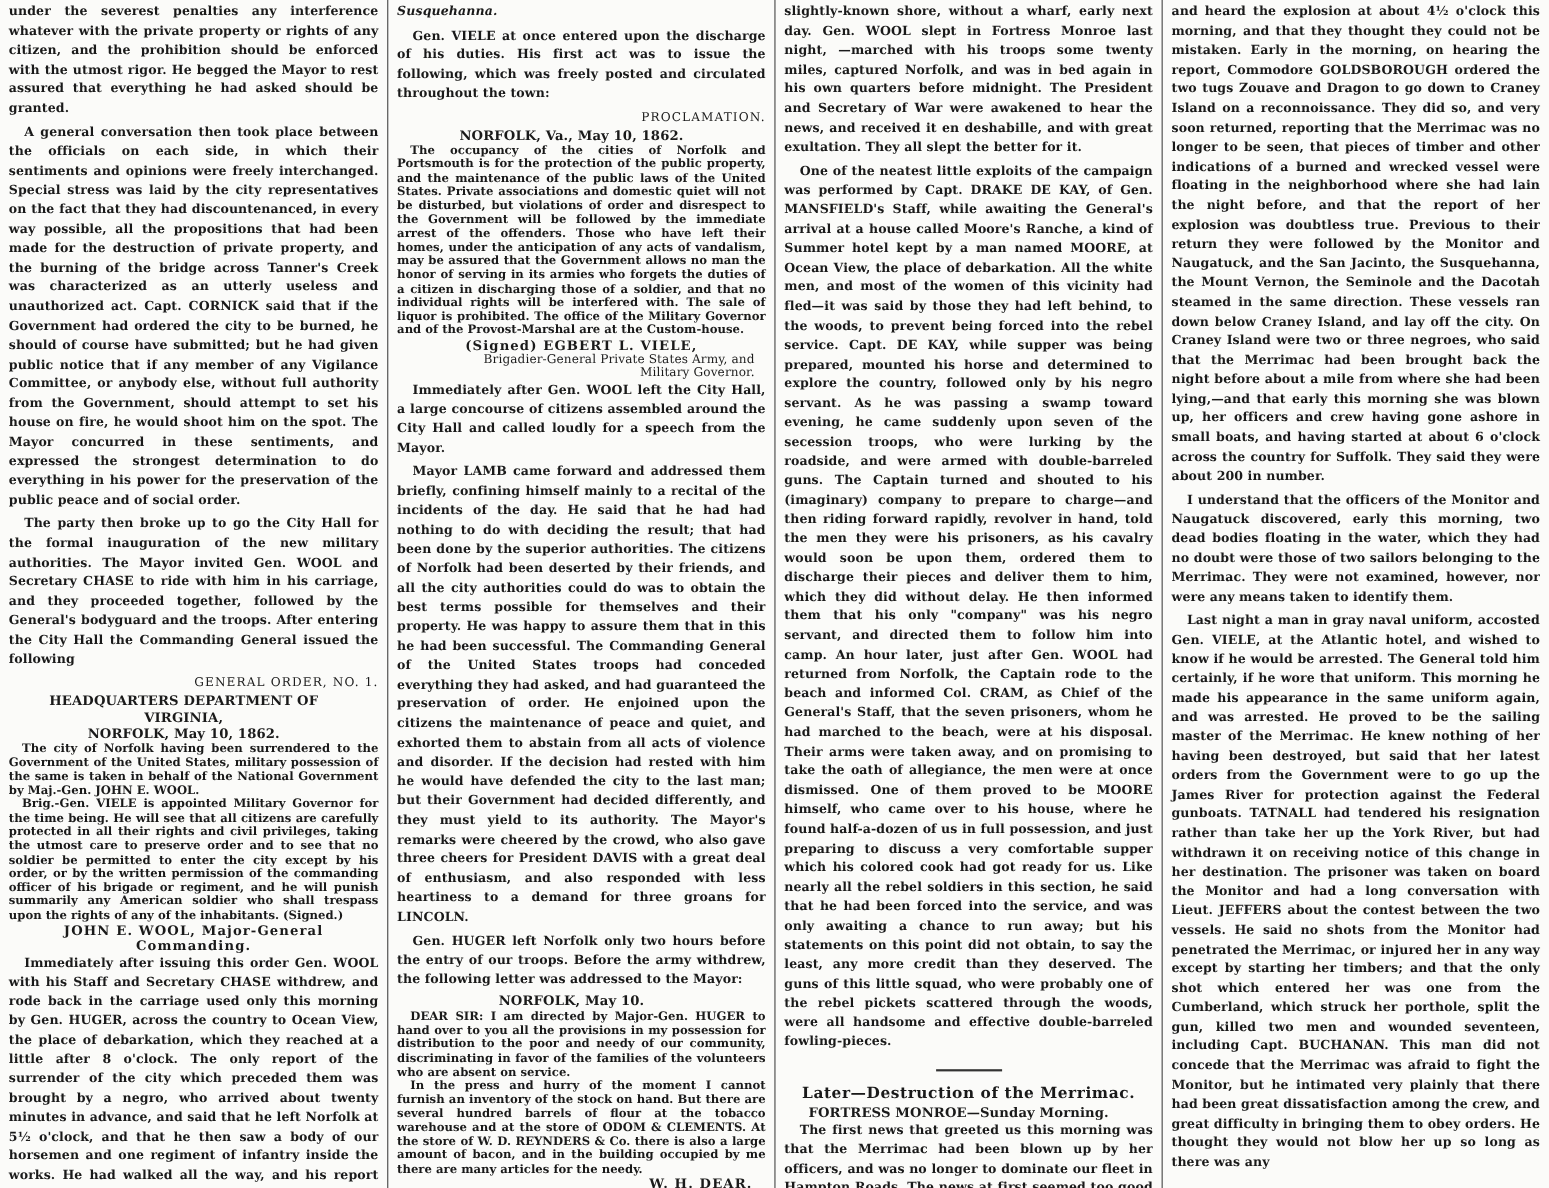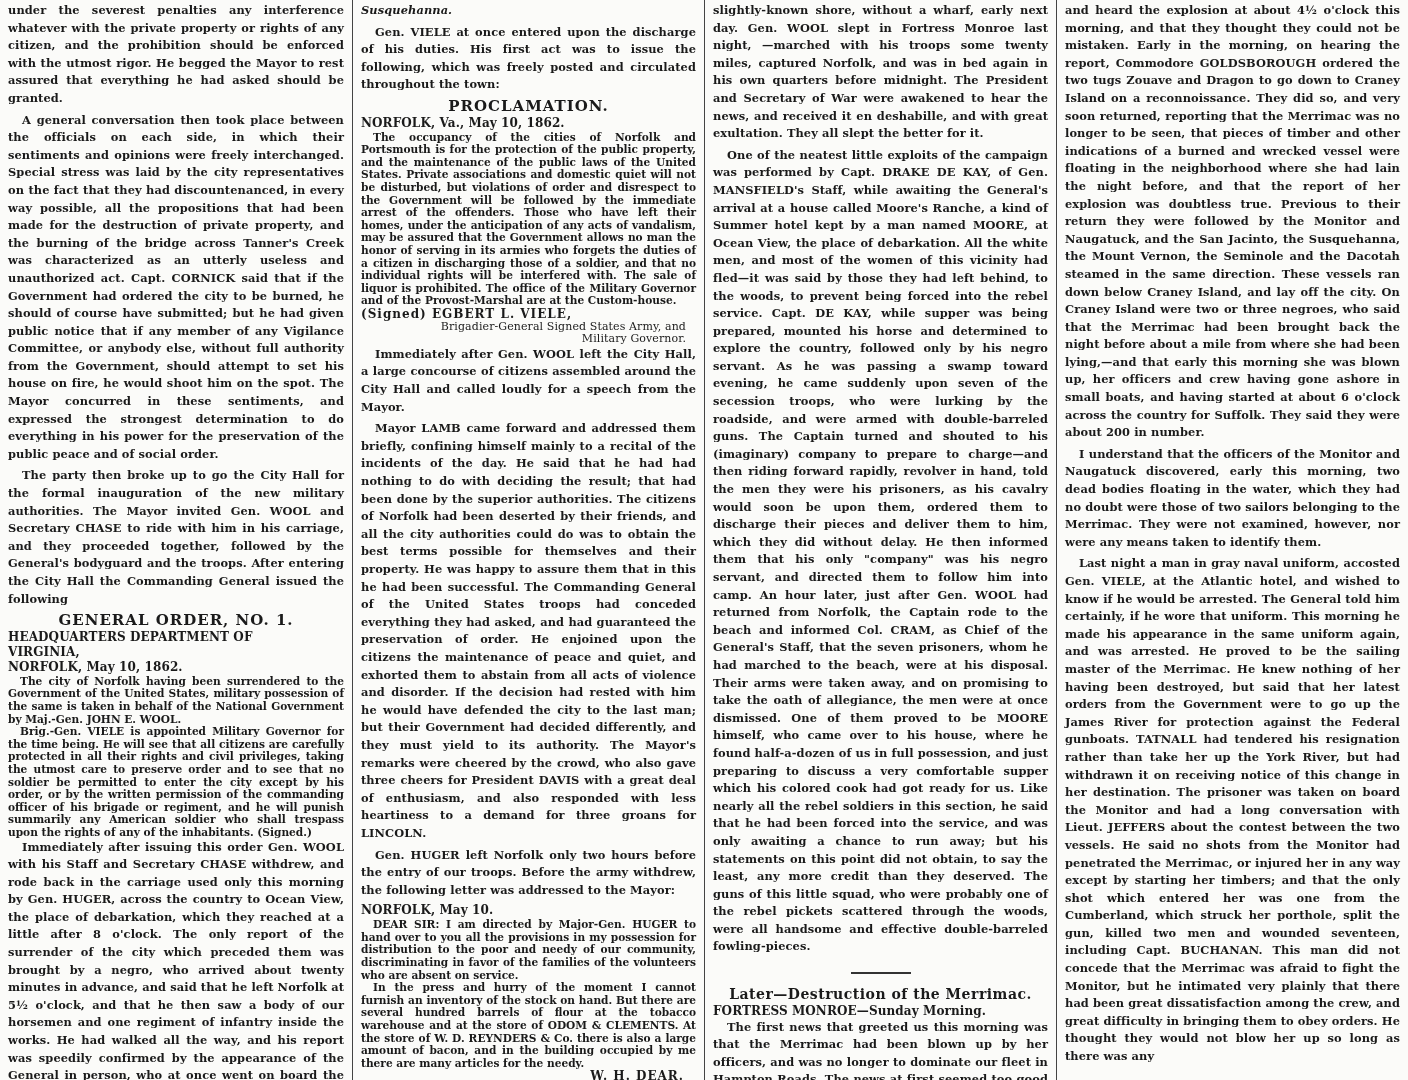--- a/index.html
+++ b/index.html
@@ -23,29 +23,29 @@
     font-weight: bold;
   }
   .col + .col { border-left: 1.5px solid #444; }
   .col p { margin: 0 0 4px 0; text-indent: 14px; }
   .col p.noindent { text-indent: 0; }
   .col .small {
     font-size: 10.6px; line-height: 12.6px; font-weight: bold;
     text-indent: 12px; margin: 0; letter-spacing: 0;
   }
   .col .heading-center {
-    text-align: center; text-indent: 0; margin: 2px 0 0 0;
-    font-size: 15px; letter-spacing: 1px; font-weight: bold;
+    text-align: right; text-indent: 0; margin: 2px 0 0 0;
+    font-size: 11px; letter-spacing: 1px; font-weight: normal;
   }
   .col .dateline {
-    text-align: left; text-indent: 0; margin: 0; padding-right: 18px;
+    text-align: center; text-indent: 0; margin: 0; padding-right: 18px;
     font-size: 12px; line-height: 15px;
   }
   .col .signature {
-    text-indent: 0; margin: 0;
+    text-align: center; text-indent: 0; margin: 0;
     font-size: 12px; line-height: 14px; letter-spacing: 1px;
   }
   .col .sig-right { text-align: right; padding-right: 12px; }
   .col .sig-title { text-align: right; text-indent: 0; margin: 0; font-size: 11px; line-height: 12.5px; font-weight: normal; padding-right: 10px; }
   .col .section-title {
     text-align: center; text-indent: 0; margin: 4px 0 0 0;
     font-size: 14px; letter-spacing: 0.5px; font-weight: bold;
   }
   .col .divider {
     width: 60px; height: 0; margin: 16px auto 12px auto;
@@ -59,31 +59,32 @@
 <div class="page">
   <div class="col">
     <p class="noindent">under the severest penalties any interference whatever with the private property or rights of any citizen, and the prohibition should be enforced with the utmost rigor. He begged the Mayor to rest assured that everything he had asked should be granted.</p>
     <p>A general conversation then took place between the officials on each side, in which their sentiments and opinions were freely interchanged. Special stress was laid by the city representatives on the fact that they had discountenanced, in every way possible, all the propositions that had been made for the destruction of private property, and the burning of the bridge across Tanner's Creek was characterized as an utterly useless and unauthorized act. Capt. CORNICK said that if the Government had ordered the city to be burned, he should of course have submitted; but he had given public notice that if any member of any Vigilance Committee, or anybody else, without full authority from the Government, should attempt to set his house on fire, he would shoot him on the spot. The Mayor concurred in these sentiments, and expressed the strongest determination to do everything in his power for the preservation of the public peace and of social order.</p>
     <p>The party then broke up to go the City Hall for the formal inauguration of the new military authorities. The Mayor invited Gen. WOOL and Secretary CHASE to ride with him in his carriage, and they proceeded together, followed by the General's bodyguard and the troops. After entering the City Hall the Commanding General issued the following</p>
     <p class="heading-center">GENERAL ORDER, NO. 1.</p>
     <p class="dateline">HEADQUARTERS DEPARTMENT OF VIRGINIA,</p>
     <p class="dateline">NORFOLK, May 10, 1862.</p>
     <p class="small">The city of Norfolk having been surrendered to the Government of the United States, military possession of the same is taken in behalf of the National Government by Maj.-Gen. JOHN E. WOOL.</p>
     <p class="small">Brig.-Gen. VIELE is appointed Military Governor for the time being. He will see that all citizens are carefully protected in all their rights and civil privileges, taking the utmost care to preserve order and to see that no soldier be permitted to enter the city except by his order, or by the written permission of the commanding officer of his brigade or regiment, and he will punish summarily any American soldier who shall trespass upon the rights of any of the inhabitants. (Signed.)</p>
+    <p class="signature">JOHN E. WOOL, Major-General Commanding.</p>
     <p>Immediately after issuing this order Gen. WOOL with his Staff and Secretary CHASE withdrew, and rode back in the carriage used only this morning by Gen. HUGER, across the country to Ocean View, the place of debarkation, which they reached at a little after 8 o'clock. The only report of the surrender of the city which preceded them was brought by a negro, who arrived about twenty minutes in advance, and said that he left Norfolk at 5½ o'clock, and that he then saw a body of our horsemen and one regiment of infantry inside the works. He had walked all the way, and his report was speedily confirmed by the appearance of the General in person, who at once went on board the steamboat Pioneer and returned to Fortress Monroe—stopping on the way to announce the result to the Flag-officer of the fleet on board the</p>
   </div>
 
   <div class="col">
     <p class="noindent it">Susquehanna.</p>
     <p>Gen. VIELE at once entered upon the discharge of his duties. His first act was to issue the following, which was freely posted and circulated throughout the town:</p>
     <p class="heading-center">PROCLAMATION.</p>
     <p class="dateline">NORFOLK, Va., May 10, 1862.</p>
     <p class="small">The occupancy of the cities of Norfolk and Portsmouth is for the protection of the public property, and the maintenance of the public laws of the United States. Private associations and domestic quiet will not be disturbed, but violations of order and disrespect to the Government will be followed by the immediate arrest of the offenders. Those who have left their homes, under the anticipation of any acts of vandalism, may be assured that the Government allows no man the honor of serving in its armies who forgets the duties of a citizen in discharging those of a soldier, and that no individual rights will be interfered with. The sale of liquor is prohibited. The office of the Military Governor and of the Provost-Marshal are at the Custom-house.</p>
     <p class="signature">(Signed) EGBERT L. VIELE,</p>
-    <p class="sig-title">Brigadier-General Signed States Army, and</p>
+    <p class="sig-title">Brigadier-General Private States Army, and</p>
     <p class="sig-title">Military Governor.</p>
     <p>Immediately after Gen. WOOL left the City Hall, a large concourse of citizens assembled around the City Hall and called loudly for a speech from the Mayor.</p>
     <p>Mayor LAMB came forward and addressed them briefly, confining himself mainly to a recital of the incidents of the day. He said that he had had nothing to do with deciding the result; that had been done by the superior authorities. The citizens of Norfolk had been deserted by their friends, and all the city authorities could do was to obtain the best terms possible for themselves and their property. He was happy to assure them that in this he had been successful. The Commanding General of the United States troops had conceded everything they had asked, and had guaranteed the preservation of order. He enjoined upon the citizens the maintenance of peace and quiet, and exhorted them to abstain from all acts of violence and disorder. If the decision had rested with him he would have defended the city to the last man; but their Government had decided differently, and they must yield to its authority. The Mayor's remarks were cheered by the crowd, who also gave three cheers for President DAVIS with a great deal of enthusiasm, and also responded with less heartiness to a demand for three groans for LINCOLN.</p>
     <p>Gen. HUGER left Norfolk only two hours before the entry of our troops. Before the army withdrew, the following letter was addressed to the Mayor:</p>
     <p class="dateline">NORFOLK, May 10.</p>
     <p class="small">DEAR SIR: I am directed by Major-Gen. HUGER to hand over to you all the provisions in my possession for distribution to the poor and needy of our community, discriminating in favor of the families of the volunteers who are absent on service.</p>
     <p class="small">In the press and hurry of the moment I cannot furnish an inventory of the stock on hand. But there are several hundred barrels of flour at the tobacco warehouse and at the store of ODOM &amp; CLEMENTS. At the store of W. D. REYNDERS &amp; Co. there is also a large amount of bacon, and in the building occupied by me there are many articles for the needy.</p>
     <p class="signature sig-right">W. H. DEAR.</p>
     <p>Thus ends this day's work. It has been vigorous and effectual. The embarkation of the expedition began last night at 4 o'clock. It was landed upon a</p>
   </div>

